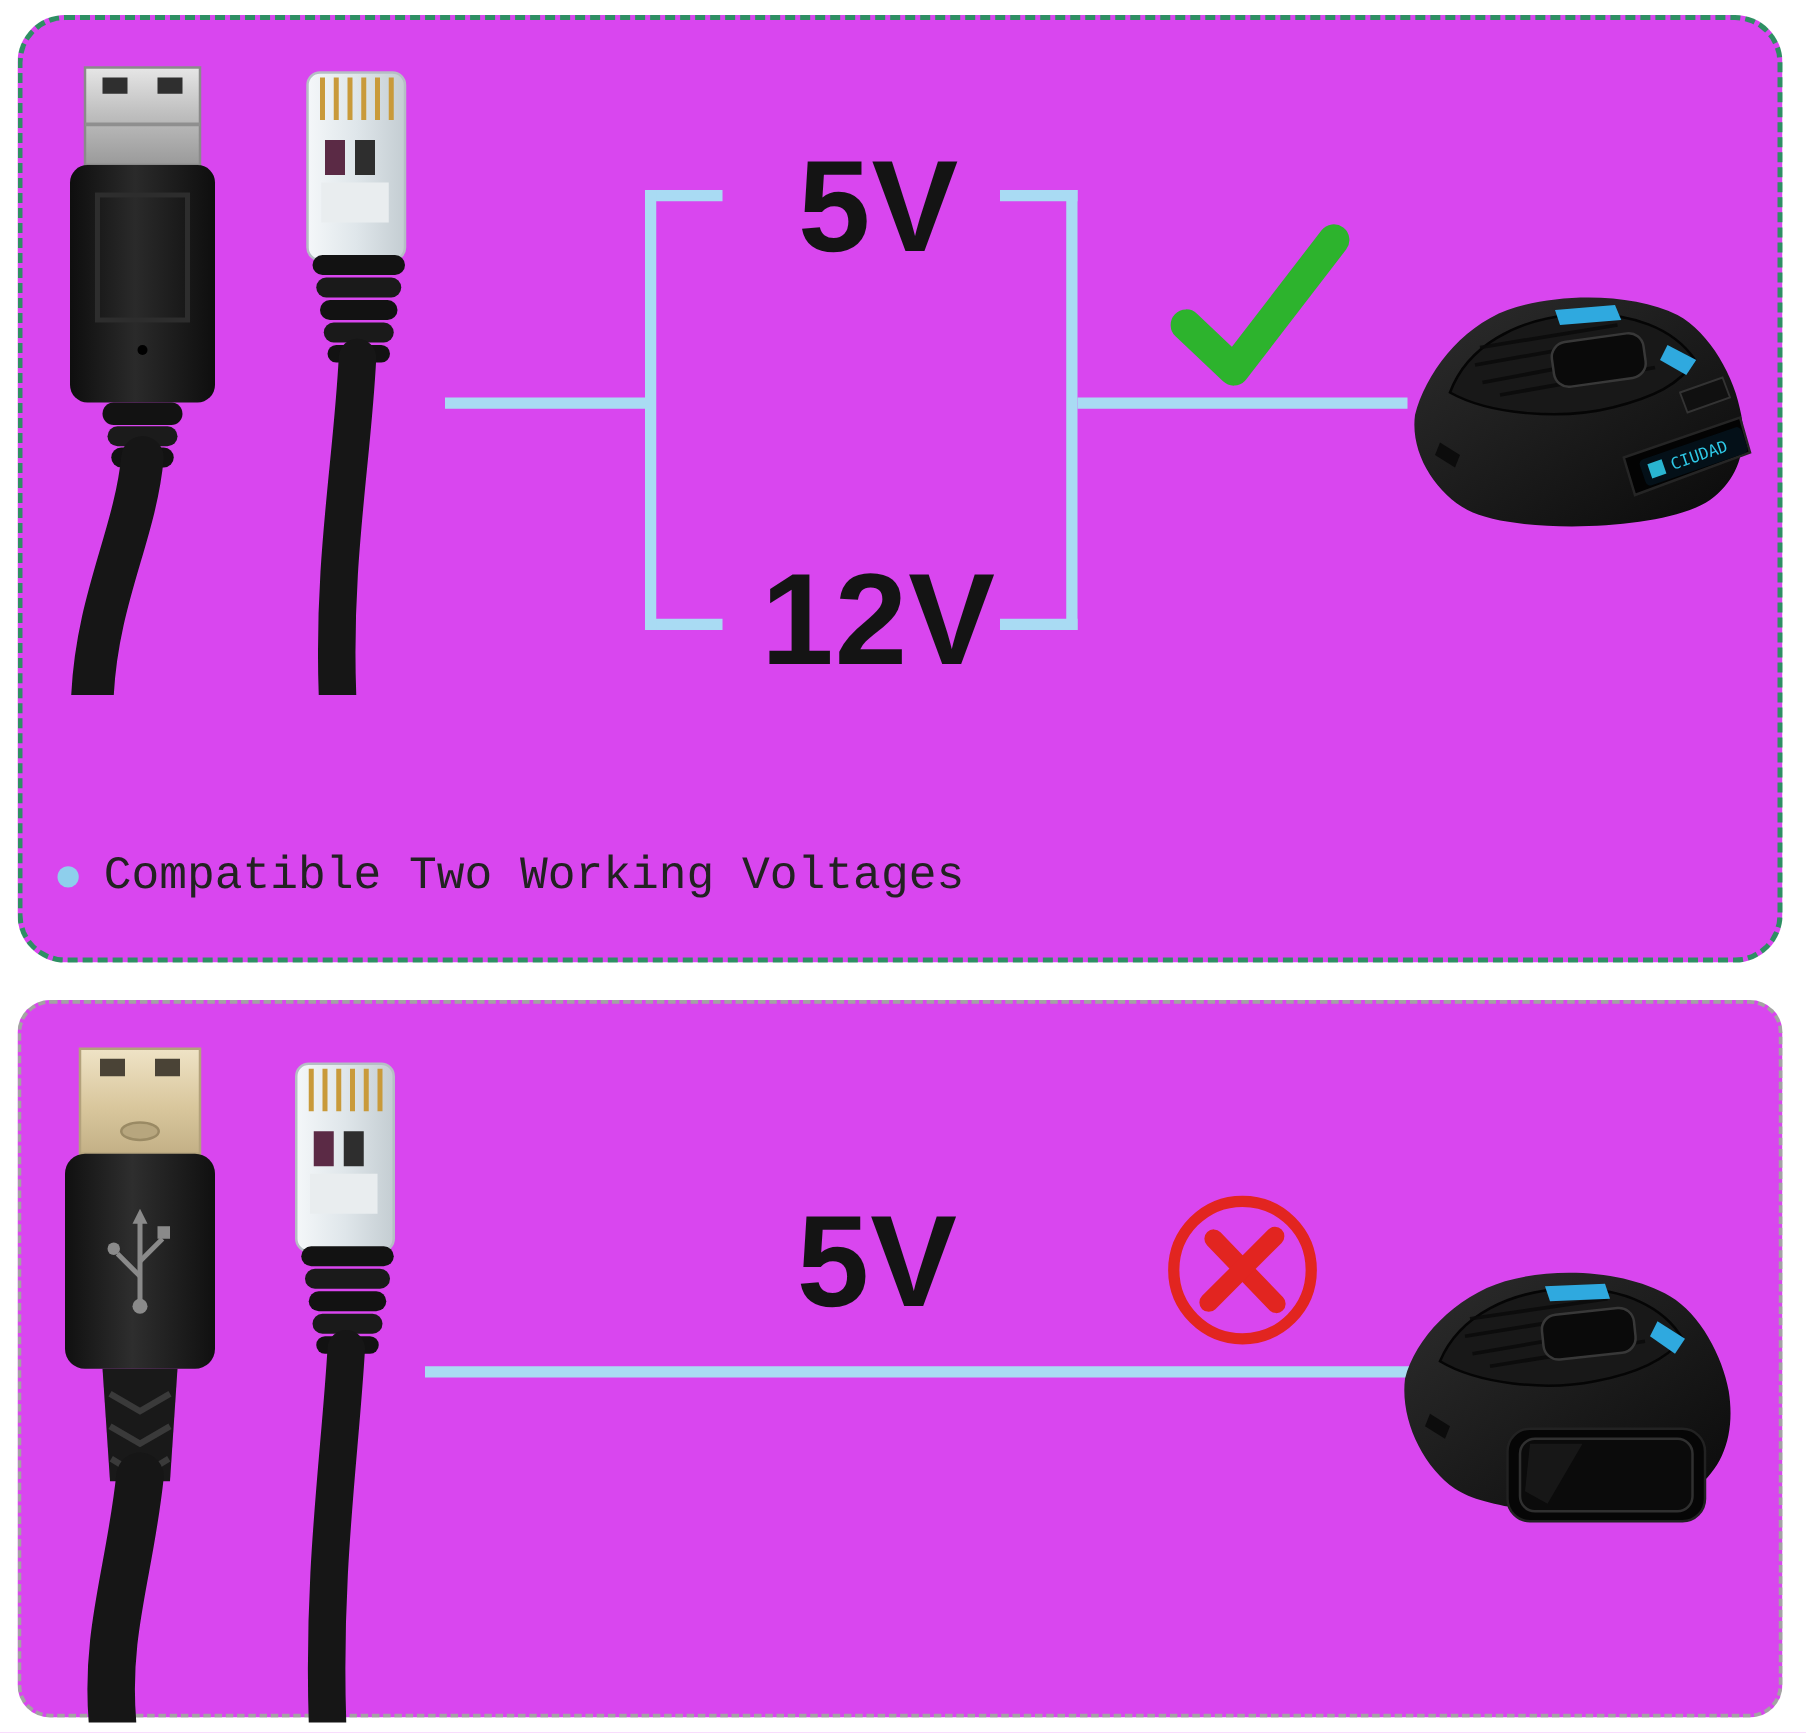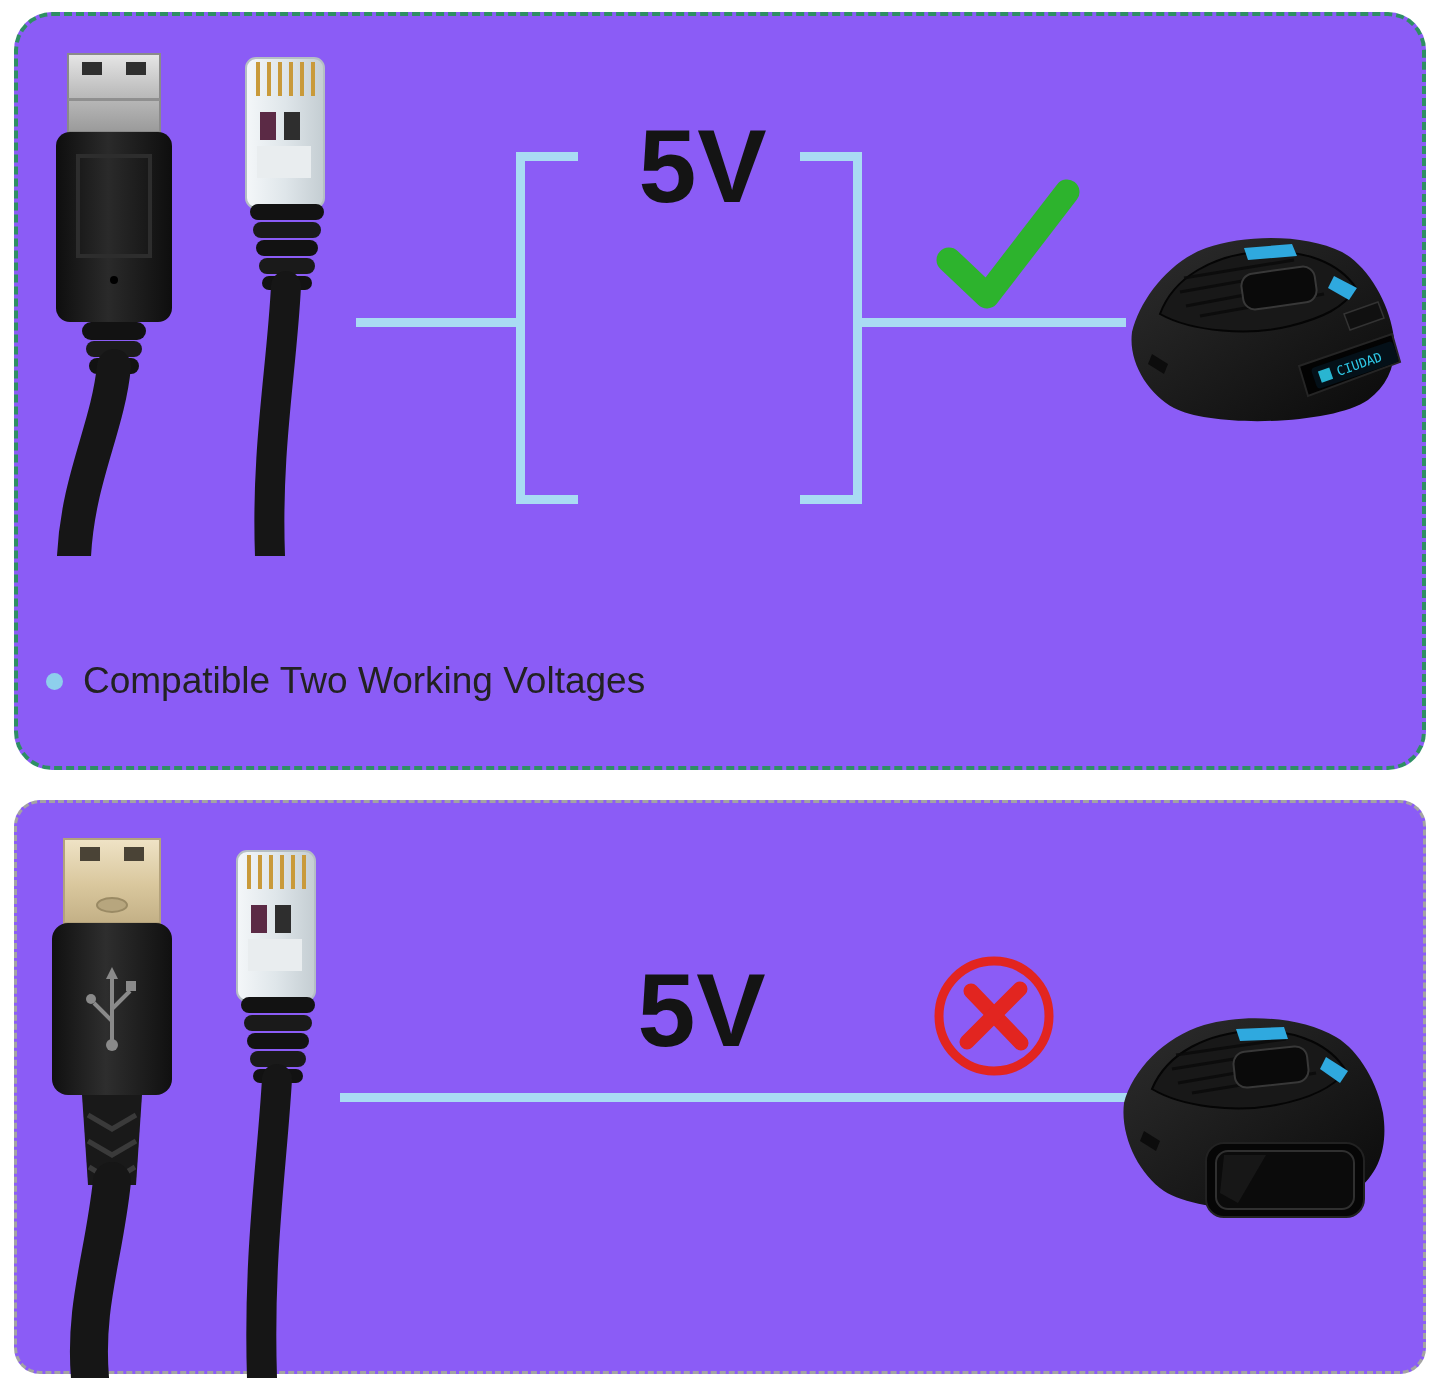--- a/index.html
+++ b/index.html
@@ -3,21 +3,21 @@
 <meta charset="utf-8">
 <style>
   html,body{margin:0;padding:0;background:#ffffff;}
   #canvas{
     position:relative;
     width:1445px;height:1386px;
     background:#ffffff;
     font-family:"Liberation Sans", sans-serif;
     overflow:hidden;
   }
-  .panel{position:absolute;box-sizing:border-box;background:#8b5cf6;}
+  .panel{position:absolute;box-sizing:border-box;background:#d946ef;}
   .panel-top{
     left:14px;top:12px;width:1412px;height:758px;
     border:4px dashed var(--panel_top_border,#2e8f63);
     border-radius:38px;
   }
   .panel-bottom{
     left:14px;top:800px;width:1412px;height:574px;
     border:3px dashed var(--panel_bottom_border,#a3a3a3);
     border-radius:26px;
   }
@@ -117,20 +117,21 @@
         <path d="M248,240 C244,322 228,402 232,510" fill="none" stroke="var(--cable_black,#161616)" stroke-width="30" stroke-linecap="round"></path>
       </g>
     </svg>
 
     <div class="abs blue-line" style="left:338px;top:302px;width:160px;"></div>
 
     <div class="abs bracket-left" style="left:498px;top:136px;"></div>
 
     <div class="abs voltage" style="left:560px;top:98px;width:250px;">5V</div>
 
+    <div class="abs voltage" style="left:560px;top:428px;width:250px;">12V</div>
 
     <div class="abs bracket-right" style="left:782px;top:136px;"></div>
 
     <div class="abs blue-line" style="left:844px;top:302px;width:264px;"></div>
 
     <svg class="abs" style="left:915px;top:160px;" width="150" height="150" viewBox="0 0 150 150">
       <path d="M16,84 L54,120 L134,16" fill="none" style="stroke:var(--check_green,#2db32d)" stroke-width="25" stroke-linecap="round" stroke-linejoin="round"></path>
     </svg>
 
     <svg class="abs" style="left:1076px;top:198px;" width="330" height="245" viewBox="0 0 330 245">
@@ -154,21 +155,21 @@
       <path d="M250,100 L284,88 L290,104 L256,116 Z" fill="#101010" stroke="#333333" stroke-width="1.5"></path>
       <path d="M58,140 L74,150 L70,160 L54,150 Z" fill="#0c0c0c"></path>
       <path d="M205,152 L298,120 L306,148 L214,182 Z" fill="#030303" stroke="#252525" stroke-width="2"></path>
       <g transform="rotate(-19 258 152)">
         <rect x="218" y="141" width="86" height="22" rx="4" fill="#041018"></rect>
         <rect x="224" y="146" width="12" height="12" style="fill:var(--display_teal,#2ec8e6)" opacity="0.9"></rect>
         <text x="242" y="157" font-size="13" style="fill:var(--display_teal,#2ec8e6)" font-family="'DejaVu Sans Mono', monospace">CIUDAD</text>
       </g>
     </svg>
 
-    <div class="abs bullet-row" style="left:28px;top:644px;">
+    <div class="abs bullet-row" style="left:28px;top:664px;font-family:Liberation Mono, monospace;">
       <span class="bullet-dot"></span>
       <span class="bullet-label">Compatible Two Working Voltages</span>
     </div>
   </div>
 
   <div class="panel panel-bottom">
 
     <svg class="abs" style="left:15px;top:30px;" width="345" height="545" viewBox="0 0 345 545">
       <defs>
         <linearGradient id="gold1" x1="0" y1="0" x2="0" y2="1">

